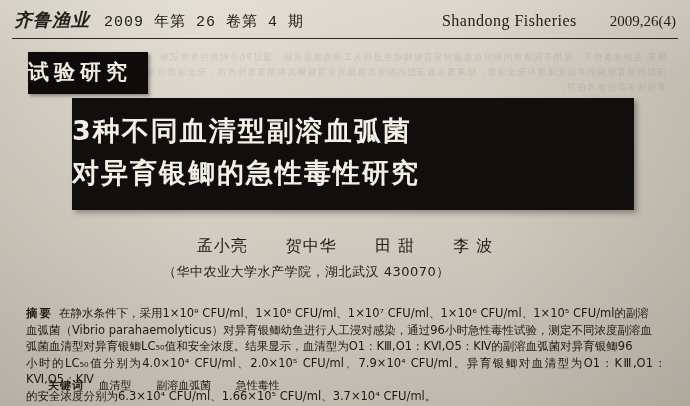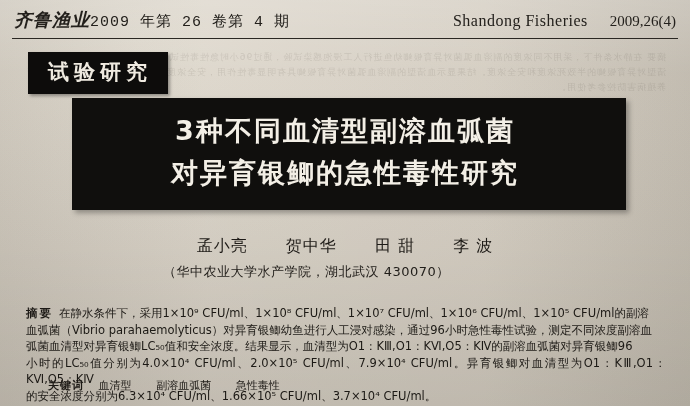--- a/index.html
+++ b/index.html
@@ -55,37 +55,38 @@
     right: 14px;
     height: 28px;
     display: flex;
     align-items: baseline;
     justify-content: space-between;
     color: #23201c;
   }
   .runhead-left {
     display: flex;
     align-items: baseline;
+    gap: 14px;
   }
   .journal-cn {
     font-size: 18px;
     font-weight: bold;
     font-style: italic;
     font-family: "DejaVu Serif", serif;
     letter-spacing: 1px;
   }
   .issue-cn {
     font-size: 15px;
     letter-spacing: 1px;
     font-family: Liberation Mono, monospace;
   }
   .runhead-right {
     display: flex;
     align-items: baseline;
-    gap: 22px;
+    gap: 33px;
   }
   .journal-en {
     font-size: 16px;
     font-family: "Liberation Serif", serif;
     letter-spacing: 0.5px;
   }
   .issue-en {
     font-size: 15px;
     font-family: "Liberation Serif", serif;
   }
@@ -97,38 +98,38 @@
     border-top: 1.6px solid #2a2722;
   }
 
   
   .badge {
     position: absolute;
     left: 28px;
     top: 52px;
     background: #0d0c0b;
     color: #efeae0;
-    padding: 6px 16px 8px 20px;
+    padding: 6px 16px 8px 0;
     font-size: 21px;
     font-weight: bold;
     letter-spacing: 5px;
     font-family: "DejaVu Sans", sans-serif;
     box-shadow: 2px 2px 3px rgba(0,0,0,0.35);
   }
 
   
   .title-block {
     position: absolute;
     left: 72px;
     top: 98px;
     width: 546px;
     background: #100f0d;
     color: #f3efe6;
-    padding: 12px 8px 16px 0;
-    text-align: center;
+    padding: 12px 16px 16px 0;
+    text-align: left;
     box-shadow: 3px 3px 5px rgba(0,0,0,0.3);
   }
   .title-line {
     font-size: 27px;
     font-weight: bold;
     letter-spacing: 2px;
     line-height: 42px;
     font-family: "DejaVu Sans", sans-serif;
   }
 

